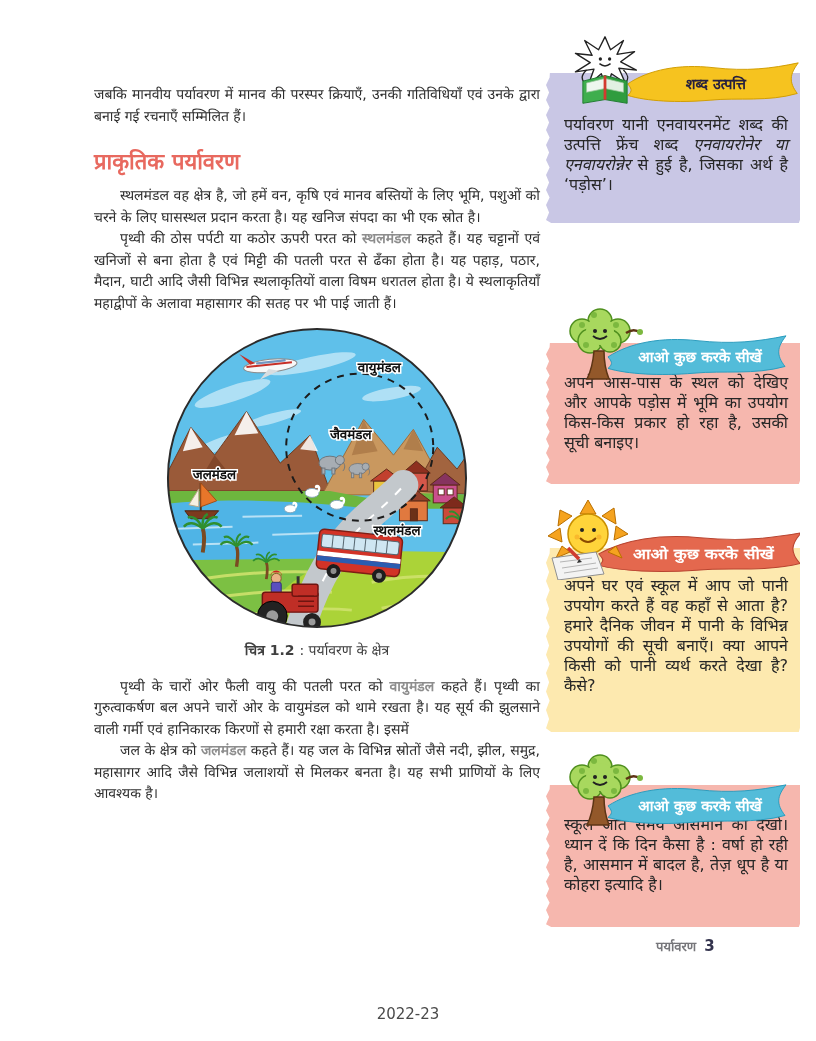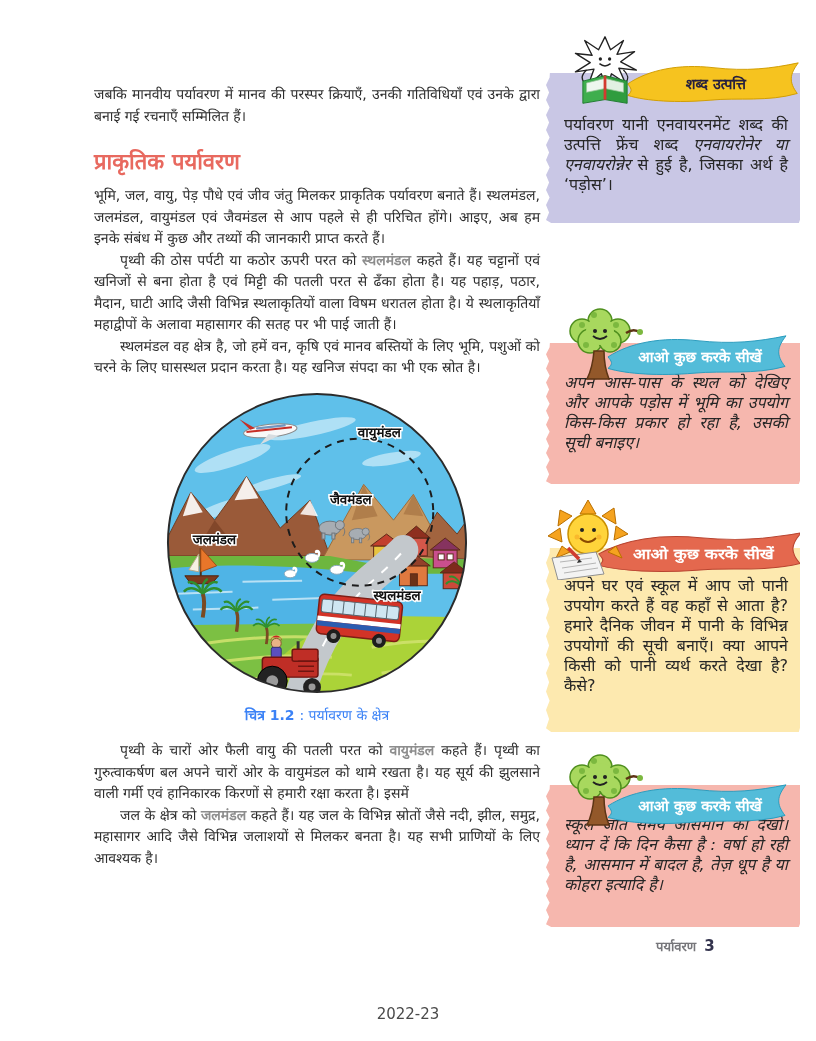--- a/index.html
+++ b/index.html
@@ -13,55 +13,54 @@
   .main-col p{margin:0;text-align:justify;font-size:14px;line-height:21.5px;}
   .main-col p.indent{text-indent:26px;}
   .section-heading{
     margin:18px 0 10px 0;font-size:22px;font-weight:bold;color:var(--accent,#e8695f);
   }
   .hl{color:var(--highlight,#8d8d8d);font-weight:bold;}
   .it{font-style:italic;}
   .b{font-weight:bold;}
   .figure-wrap{width:308px;margin:10px auto 4px auto;}
   .figure-caption{
-    text-align:center;font-size:12.5px;color:#3b82f6;margin:4px 0 14px 0 !important;
+    text-align:center;font-size:12.5px;color:#404040;margin:4px 0 14px 0 !important;
     text-align:center !important;text-indent:0 !important;
   }
   .fig-label{font-size:13.5px;font-weight:bold;fill:#101010;paint-order:stroke;stroke:#ffffff;stroke-width:3px;}
   
   .sidebox{position:absolute;left:530px;width:258px;}
   .sidebox .box-body{
     position:absolute;left:0;width:258px;z-index:1;
     padding:30px 16px 12px 18px;font-size:16px;line-height:20px;color:#262626;text-align:justify;
     clip-path:polygon(1.5% 0%,98.5% 0%,100% 2%,98.8% 7%,100% 12%,98.6% 17%,100% 22%,98.8% 27%,100% 32%,98.6% 37%,100% 42%,98.8% 47%,100% 52%,98.6% 57%,100% 62%,98.8% 67%,100% 72%,98.6% 77%,100% 82%,98.8% 87%,100% 92%,98.6% 97%,98% 100%,2% 100%,0% 98%,1.2% 93%,0% 88%,1.4% 83%,0% 78%,1.2% 73%,0% 68%,1.4% 63%,0% 58%,1.2% 53%,0% 48%,1.4% 43%,0% 38%,1.2% 33%,0% 28%,1.4% 23%,0% 18%,1.2% 13%,0% 8%,1.4% 3%);
   }
   .body-lavender{background:var(--box_lavender,#c9c7e5);}
-  .body-pink{background:var(--box_pink,#f6b7ae);font-style:italic;}
+  .body-pink{background:var(--box_pink,#f6b7ae);}
   .body-yellow{background:var(--box_yellow,#fde9af);}
   .ribbon{position:absolute;z-index:2;}
   .ribbon text{font-family:"DejaVu Sans",sans-serif;font-weight:bold;font-size:15px;}
   .ribbon-text-light{fill:#ffffff;}
   .ribbon-text-dark{fill:#26203e;}
   .mascot{position:absolute;z-index:3;}
   
   .footer-chapter{position:absolute;left:640px;top:937px;font-size:13px;font-weight:bold;color:#76767a;}
   .footer-chapter .pagenum{font-size:15px;color:#33334d;margin-left:8px;}
   .footer-year{position:absolute;left:0;right:0;top:1005px;text-align:center;font-size:15px;color:#4a4a4a;}
 </style>
 </head>
 <body>
 
 <div class="page">
 
   <div class="main-col">
     <p>जबकि मानवीय पर्यावरण में मानव की परस्पर क्रियाएँ, उनकी गतिविधियाँ एवं उनके द्वारा बनाई गई रचनाएँ सम्मिलित हैं।</p>
     <h2 class="section-heading">प्राकृतिक पर्यावरण</h2>
-    <p>भूमि, जल, वायु, पेड़ पौधे एवं जीव जंतु मिलकर प्राकृतिक पर्यावरण बनाते हैं। स्थलमंडल, जलमंडल, वायुमंडल एवं जैवमंडल से आप पहले से ही परिचित होंगे। आइए, अब हम इनके संबंध में कुछ और तथ्यों की जानकारी प्राप्त करते हैं।</p>
+    <p class="indent">स्थलमंडल वह क्षेत्र है, जो हमें वन, कृषि एवं मानव बस्तियों के लिए भूमि, पशुओं को चरने के लिए घासस्थल प्रदान करता है। यह खनिज संपदा का भी एक स्रोत है।</p>
     <p class="indent"><span>पृथ्वी की ठोस पर्पटी या कठोर ऊपरी परत को </span><span class="hl">स्थलमंडल</span><span> कहते हैं। यह चट्टानों एवं खनिजों से बना होता है एवं मिट्टी की पतली परत से ढँका होता है। यह पहाड़, पठार, मैदान, घाटी आदि जैसी विभिन्न स्थलाकृतियों वाला विषम धरातल होता है। ये स्थलाकृतियाँ महाद्वीपों के अलावा महासागर की सतह पर भी पाई जाती हैं।</span></p>
-    <p class="indent">स्थलमंडल वह क्षेत्र है, जो हमें वन, कृषि एवं मानव बस्तियों के लिए भूमि, पशुओं को चरने के लिए घासस्थल प्रदान करता है। यह खनिज संपदा का भी एक स्रोत है।</p>
 
     <div class="figure-wrap">
       <svg width="308" height="308" viewBox="0 0 310 310">
         <defs>
           <clipPath id="circ">
               <circle cx="155" cy="155" r="150"></circle>
             </clipPath>
           <g id="palm">
             <path d="M0,24 C2,12 2,5 0,0" stroke="#7a4a22" stroke-width="4" fill="none"></path>
             <g stroke="#2f8f2f" stroke-width="2.5" fill="none">

